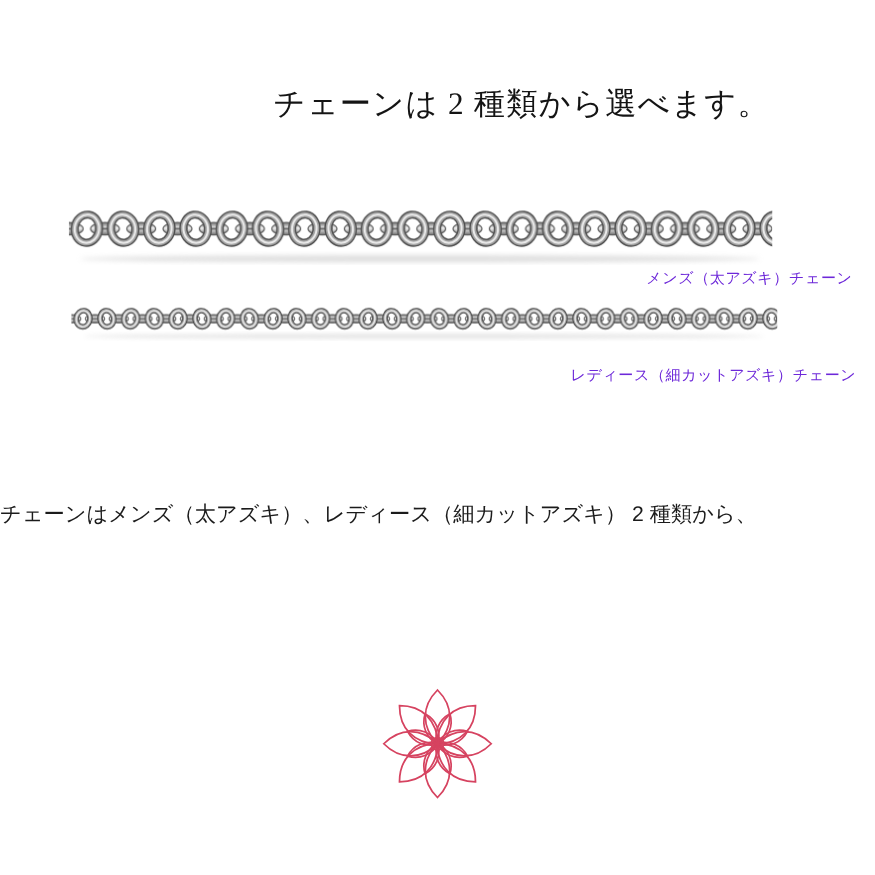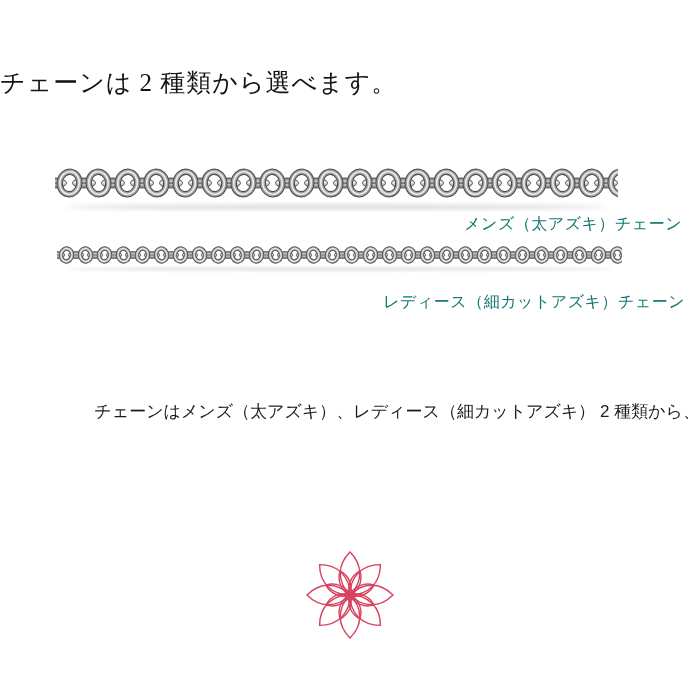--- a/index.html
+++ b/index.html
@@ -6,42 +6,42 @@
   body {
     width: 700px; height: 700px;
     background: #ffffff;
     position: relative;
     overflow: hidden;
     font-family: "Liberation Sans", "DejaVu Sans", sans-serif;
   }
   .page-title {
     position: absolute;
     top: 66px; left: 0; width: 616px;
-    text-align: left;
+    text-align: right;
     font-family: "Liberation Serif", "DejaVu Serif", serif;
     font-size: 25px;
     letter-spacing: 1px;
     color: #141414;
   }
   .chain-svg { position: absolute; display: block; }
   .chain-1 { left: 55px; top: 166px; }
   .chain-2 { left: 57px; top: 243px; }
   .chain-label {
     position: absolute;
-    font-size: 16px;
+    font-size: 12px;
     letter-spacing: 0.5px;
-    color: #0f766e;
+    color: #6d28d9;
     white-space: nowrap;
   }
   .chain-label-1 { top: 214px; right: 18px; }
   .chain-label-2 { top: 292px; right: 15px; }
   .description {
     position: absolute;
     top: 397px; left: 0; width: 700px;
-    text-align: right;
+    text-align: left;
     font-size: 17px;
     line-height: 29px;
     color: #1b1b1b;
   }
   .logo-wrap {
     position: absolute;
     left: 304px; top: 549px;
     width: 92px; height: 92px;
   }
 </style>

